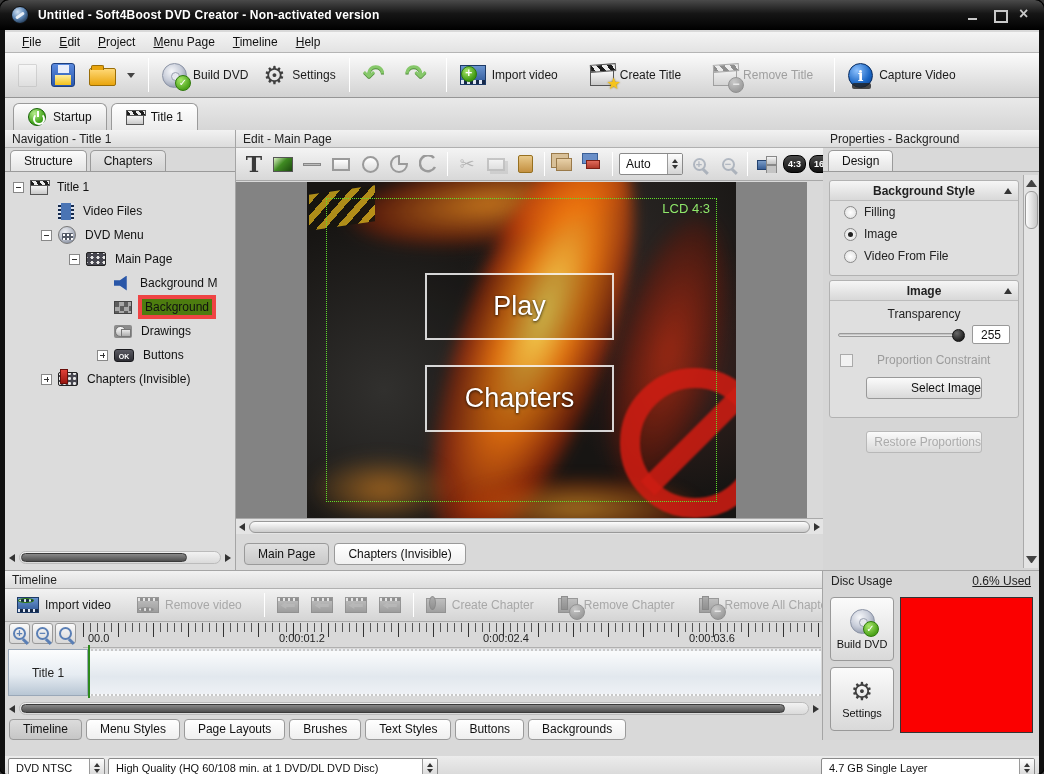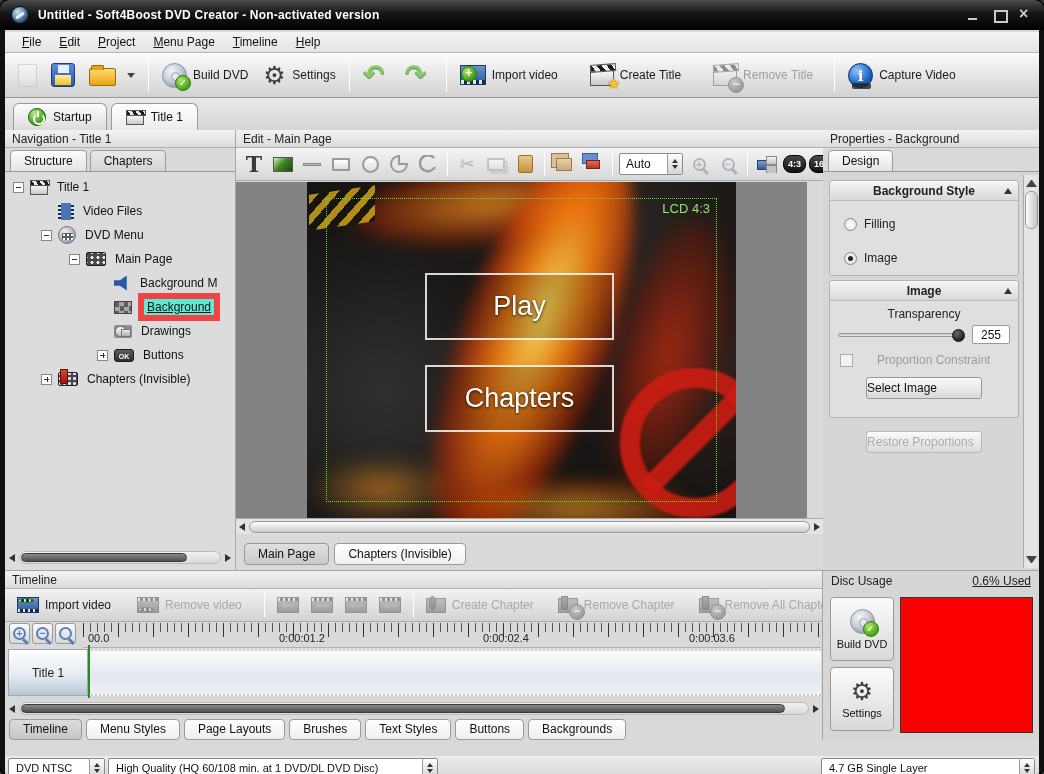--- a/index.html
+++ b/index.html
@@ -85,21 +85,21 @@
   #nav-panel{left:5px;top:130px;width:231px;height:440px;background:#dcdcdc;border-right:1px solid #a5a5a5;}
   #nav-tree{position:absolute;top:45px;left:0;right:0;bottom:26px;overflow:hidden;}
   .trow{display:flex;align-items:center;height:24px;gap:6px;font-size:12px;color:#111;white-space:nowrap;}
   .exp{width:11px;height:11px;flex:none;background:#fff;border:1px solid #888;position:relative;}
   .exp::before,.exp-plus::after{content:'';position:absolute;background:#333;}
   .exp::before{left:2px;top:4.5px;width:5px;height:1px;}
   .exp-plus::after{left:4.5px;top:2px;width:1px;height:5px;}
   .exp-space{width:11px;flex:none;}
   .ticon{flex:none;position:relative;}
   .tlabel{padding:1px 3px;}
-  .trow.sel .tlabel{background:#5eead4;border:6px solid #ef4444;text-decoration:underline;}
+  .trow.sel .tlabel{background:#4d7c0f;border:4px solid #ef4444;}
   .i-film-v{width:16px;height:17px;background:linear-gradient(90deg,#15294a 0 3px,#4a74b4 3px 13px,#15294a 13px);position:relative;}
   .i-film-v::before{content:'';position:absolute;left:0;top:0;bottom:0;width:3px;background:repeating-linear-gradient(#dfe6f2 0 2px,#15294a 2px 4px);}
   .i-film-v::after{content:'';position:absolute;right:0;top:0;bottom:0;width:3px;background:repeating-linear-gradient(#dfe6f2 0 2px,#15294a 2px 4px);}
   .i-dvdmenu{width:18px;height:18px;border-radius:50%;background:radial-gradient(circle at 38% 32%,#f0f1f4,#b9bec9 50%,#8a92a4 80%);border:1px solid #777;}
   .i-dvdmenu::after{content:'';position:absolute;left:3px;bottom:3px;width:11px;height:7px;background:radial-gradient(circle,#fff 1px,transparent 1.4px) 0 0/4px 4px,#565c68;border-radius:1px;}
   .i-mpage{width:20px;height:14px;background:radial-gradient(circle,#e8e8e8 1.4px,transparent 1.8px) 2px 2px/6px 5px,#474750;border:1px solid #222;border-radius:2px;}
   .i-spk{width:17px;height:15px;background:#2a57a8;clip-path:polygon(0 32%,35% 32%,75% 0,75% 100%,35% 68%,0 68%);}
   .i-spk::after{content:'';position:absolute;right:0;top:3px;width:4px;height:9px;border-right:2px solid #7aa0d8;border-radius:50%;}
   .i-checker{width:18px;height:13px;background:repeating-conic-gradient(#a8a8a8 0 25%,#5e5e5e 0 50%) 0 0/9px 9px;border:1px solid #444;}
   .i-shapes{width:18px;height:13px;background:#8c8c8c;border-radius:2px;}
@@ -172,30 +172,30 @@
   #pagetab-main{background:linear-gradient(#e0e0e0,#c9c9c9);}
   #pagetab-chap{background:linear-gradient(#ffffff,#f0f0f0);}
 
   
   #props-panel{left:823px;top:130px;width:216px;height:440px;background:#d6d6d6;}
   #props-scroll{position:absolute;right:1px;top:45px;width:15px;bottom:2px;background:#e4e4e4;border-left:1px solid #aaa;}
   #props-scroll .vthumb{height:38px;top:16px;}
   .group{position:absolute;left:6px;width:190px;background:#dfdfdf;border:1px solid #b2b2b2;border-radius:3px;}
   .ghdr{height:20px;background:linear-gradient(#f6f6f6,#d8d8d8);border-bottom:1px solid #bbb;border-radius:3px 3px 0 0;display:flex;align-items:center;justify-content:center;font-size:12px;font-weight:bold;color:#222;position:relative;}
   .gcollapse{position:absolute;right:6px;top:7px;width:0;height:0;border-left:4px solid transparent;border-right:4px solid transparent;border-bottom:6px solid #333;}
-  .radio-row{display:flex;align-items:center;gap:7px;padding:4px 0 4px 14px;font-size:12px;color:#222;margin-top:12px;}
+  .radio-row{display:flex;align-items:center;gap:7px;padding:4px 0 4px 14px;font-size:12px;color:#222;}
   .radio{width:13px;height:13px;border-radius:50%;background:radial-gradient(#fff,#dcdcdc);border:1px solid #8a8a8a;position:relative;flex:none;}
   .radio.on::after{content:'';position:absolute;left:3px;top:3px;width:5px;height:5px;border-radius:50%;background:#222;}
   .slider-row{display:flex;align-items:center;gap:8px;padding:4px 8px;}
   .slider-track{flex:1;height:4px;background:linear-gradient(#bbb,#eee);border:1px solid #999;border-radius:2px;position:relative;}
   .slider-thumb{position:absolute;right:-2px;top:-5px;width:13px;height:13px;border-radius:50%;background:radial-gradient(circle at 35% 30%,#6a6a6a,#222 70%);border:1px solid #111;}
   .valbox{width:38px;height:19px;background:#fff;border:1px solid #999;border-radius:2px;font-size:12px;text-align:center;line-height:18px;color:#111;}
   .check-row{display:flex;align-items:center;gap:24px;padding:5px 0 5px 10px;font-size:12px;color:#9c9c9c;}
   .checkbox{width:13px;height:13px;background:#f2f2f2;border:1px solid #aaa;flex:none;}
-  .pbtn{display:block;margin:5px auto;width:116px;height:22px;background:linear-gradient(#fbfbfb,#d9d9d9);border:1px solid #999;border-radius:3px;font-size:12px;color:#111;text-align:left;line-height:21px;}
+  .pbtn{display:block;margin:5px auto;width:116px;height:22px;background:linear-gradient(#fbfbfb,#d9d9d9);border:1px solid #999;border-radius:3px;font-size:12px;color:#111;text-align:right;line-height:21px;}
   .pbtn.dis{color:#ababab;border-color:#b8b8b8;}
   .centered-label{text-align:center;font-size:12px;color:#222;padding-top:6px;}
 
   
   #tl-panel{left:5px;top:570px;width:818px;height:170px;background:#d9d9d9;border-top:1px solid #a5a5a5;border-right:1px solid #a5a5a5;}
   #tl-toolbar{position:absolute;left:0;top:18px;width:100%;height:33px;background:linear-gradient(#f2f2f2,#d4d4d4);border-bottom:1px solid #aaa;display:flex;align-items:center;padding:0 6px;overflow:hidden;}
   .tlbtn{display:flex;align-items:center;gap:6px;padding:3px 6px;font-size:12px;color:#1a1a1a;white-space:nowrap;}
   .tlbtn.dis{color:#a8a8a8;}
   .tlbtn.dis .ic{filter:grayscale(1);opacity:.45;}
   .i-film-s2{width:22px;height:16px;background:linear-gradient(#6a94cf,#2d5696);border:1px solid #1d3a66;position:relative;}

